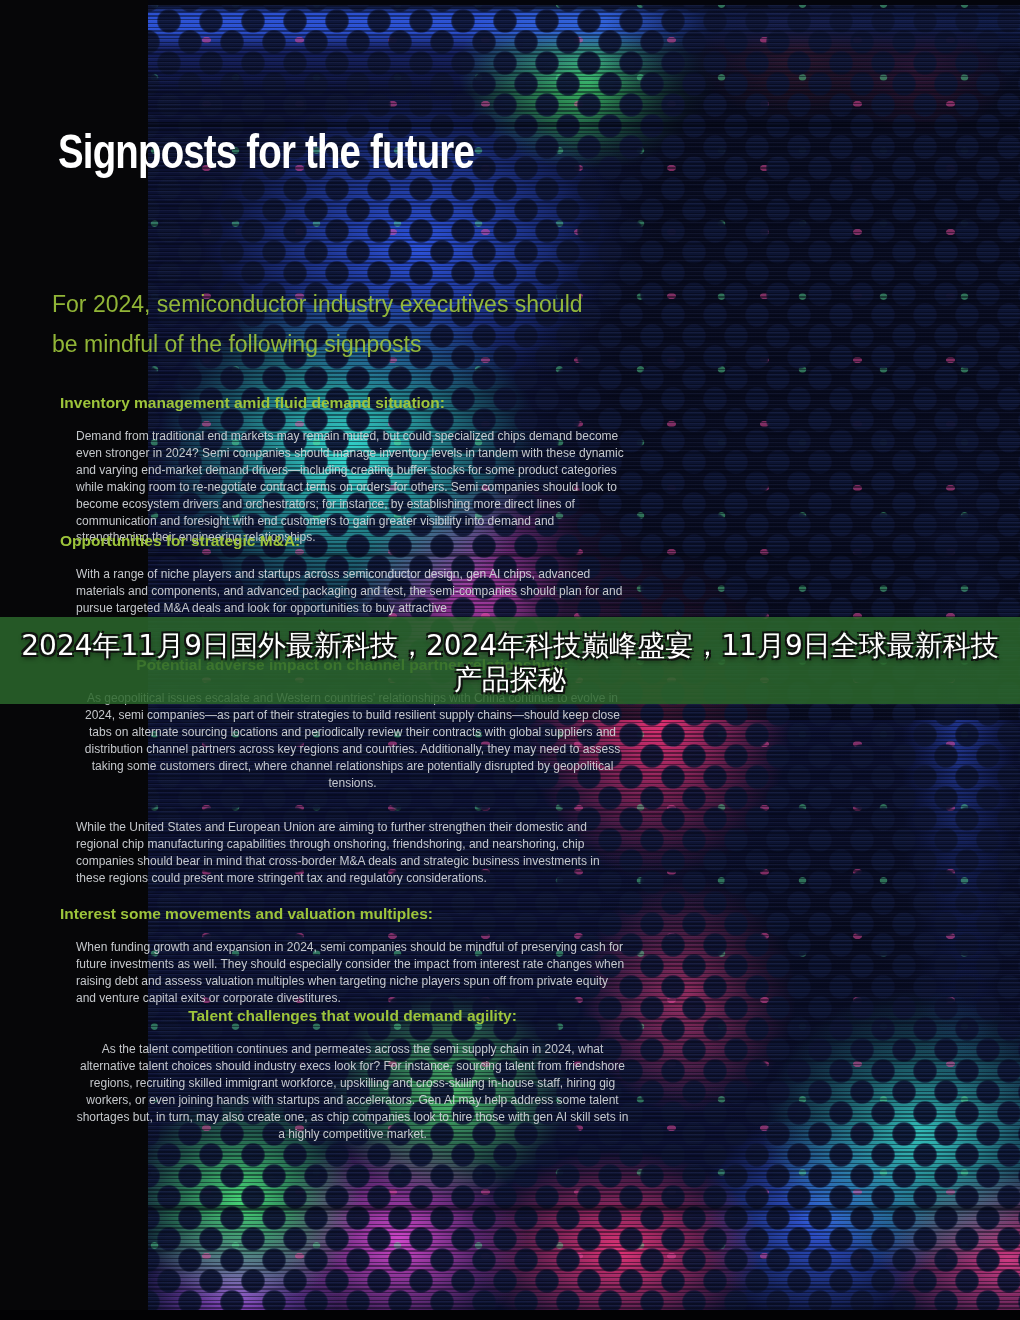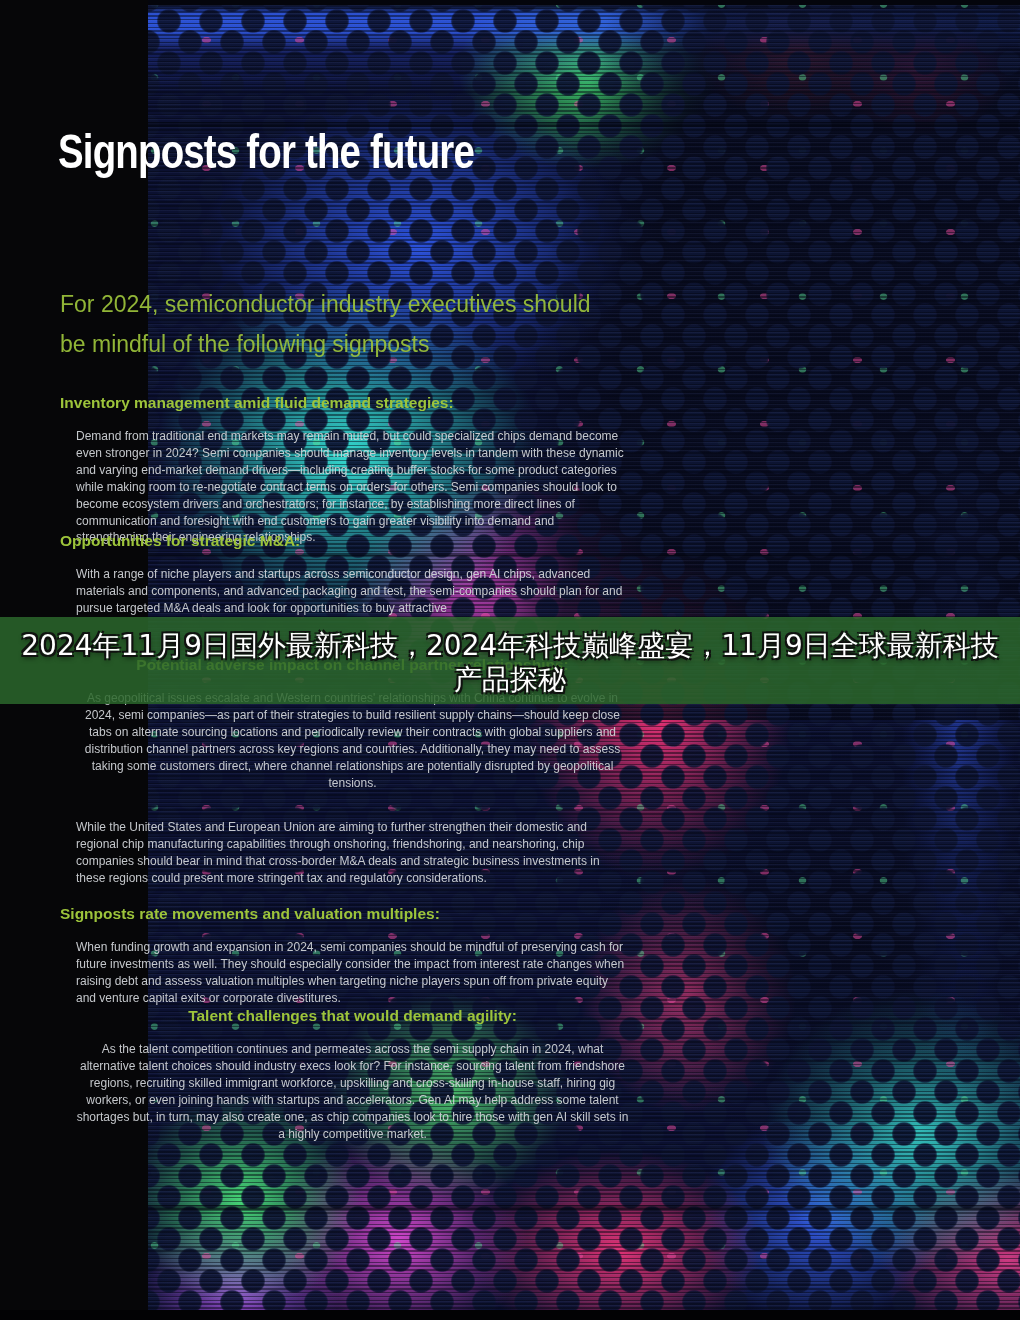--- a/index.html
+++ b/index.html
@@ -73,21 +73,21 @@
   .bar-bottom{position:absolute;left:0;right:0;bottom:0;height:10px;background:#020204;}
 
   
   .content{position:absolute;inset:0;z-index:3;}
   .title{
     position:absolute;left:58px;top:124px;margin:0;
     color:var(--title-white,#fff);font-size:48px;font-weight:700;letter-spacing:-1px;
     transform:scaleX(.8);transform-origin:left center;white-space:nowrap;
   }
   .subtitle{
-    position:absolute;left:60px;top:284px;margin:0;max-width:535px;
+    position:absolute;left:52px;top:284px;margin:0;max-width:535px;
     color:var(--accent-green,#9dc43b);font-size:23px;font-weight:400;line-height:40px;
     opacity:.92;
   }
   .sec{position:absolute;left:60px;width:585px;}
   .sec h2{
     margin:0 0 1px 0;font-size:15.5px;line-height:18px;font-weight:700;
     color:var(--accent-green,#9dc43b);
   }
   .sec p{
     margin:16px;font-size:12px;line-height:16.9px;font-weight:400;
@@ -125,40 +125,40 @@
   <div class="glitch-band" style="top:1205px;height:6px;"></div>
   <div class="strip-left"></div>
   <div class="bar-top"></div>
   <div class="bar-bottom"></div>
 
   <div class="content">
     <h1 class="title">Signposts for the future</h1>
     <p class="subtitle">For 2024, semiconductor industry executives should be mindful of the following signposts</p>
 
     <section class="sec sec-inventory">
-      <h2>Inventory management amid fluid demand strategies:</h2>
+      <h2>Inventory management amid fluid demand situation:</h2>
       <p>Demand from traditional end markets may remain muted, but could specialized chips demand become even stronger in 2024? Semi companies should manage inventory levels in tandem with these dynamic and varying end-market demand drivers—including creating buffer stocks for some product categories while making room to re-negotiate contract terms on orders for others. Semi companies should look to become ecosystem drivers and orchestrators; for instance, by establishing more direct lines of communication and foresight with end customers to gain greater visibility into demand and strengthening their engineering relationships.</p>
     </section>
 
     <section class="sec sec-ma">
       <h2>Opportunities for strategic M&amp;A:</h2>
       <p>With a range of niche players and startups across semiconductor design, gen AI chips, advanced materials and components, and advanced packaging and test, the semi-companies should plan for and pursue targeted M&amp;A deals and look for opportunities to buy attractive</p>
     </section>
 
     <section class="sec sec-channel">
       <h2>Potential adverse impact on channel partner relationships:</h2>
       <p>As geopolitical issues escalate and Western countries' relationships with China continue to evolve in 2024, semi companies—as part of their strategies to build resilient supply chains—should keep close tabs on alternate sourcing locations and periodically review their contracts with global suppliers and distribution channel partners across key regions and countries. Additionally, they may need to assess taking some customers direct, where channel relationships are potentially disrupted by geopolitical tensions.</p>
     </section>
 
     <section class="sec sec-tax">
       <p>While the United States and European Union are aiming to further strengthen their domestic and regional chip manufacturing capabilities through onshoring, friendshoring, and nearshoring, chip companies should bear in mind that cross-border M&amp;A deals and strategic business investments in these regions could present more stringent tax and regulatory considerations.</p>
     </section>
 
     <section class="sec sec-interest">
-      <h2>Signposts rate movements and valuation multiples:</h2>
+      <h2>Interest some movements and valuation multiples:</h2>
       <p>When funding growth and expansion in 2024, semi companies should be mindful of preserving cash for future investments as well. They should especially consider the impact from interest rate changes when raising debt and assess valuation multiples when targeting niche players spun off from private equity and venture capital exits or corporate divestitures.</p>
     </section>
 
     <section class="sec sec-talent">
       <h2>Talent challenges that would demand agility:</h2>
       <p>As the talent competition continues and permeates across the semi supply chain in 2024, what alternative talent choices should industry execs look for? For instance, sourcing talent from friendshore regions, recruiting skilled immigrant workforce, upskilling and cross-skilling in-house staff, hiring gig workers, or even joining hands with startups and accelerators. Gen AI may help address some talent shortages but, in turn, may also create one, as chip companies look to hire those with gen AI skill sets in a highly competitive market.</p>
     </section>
   </div>
 
   <div class="band"></div>

